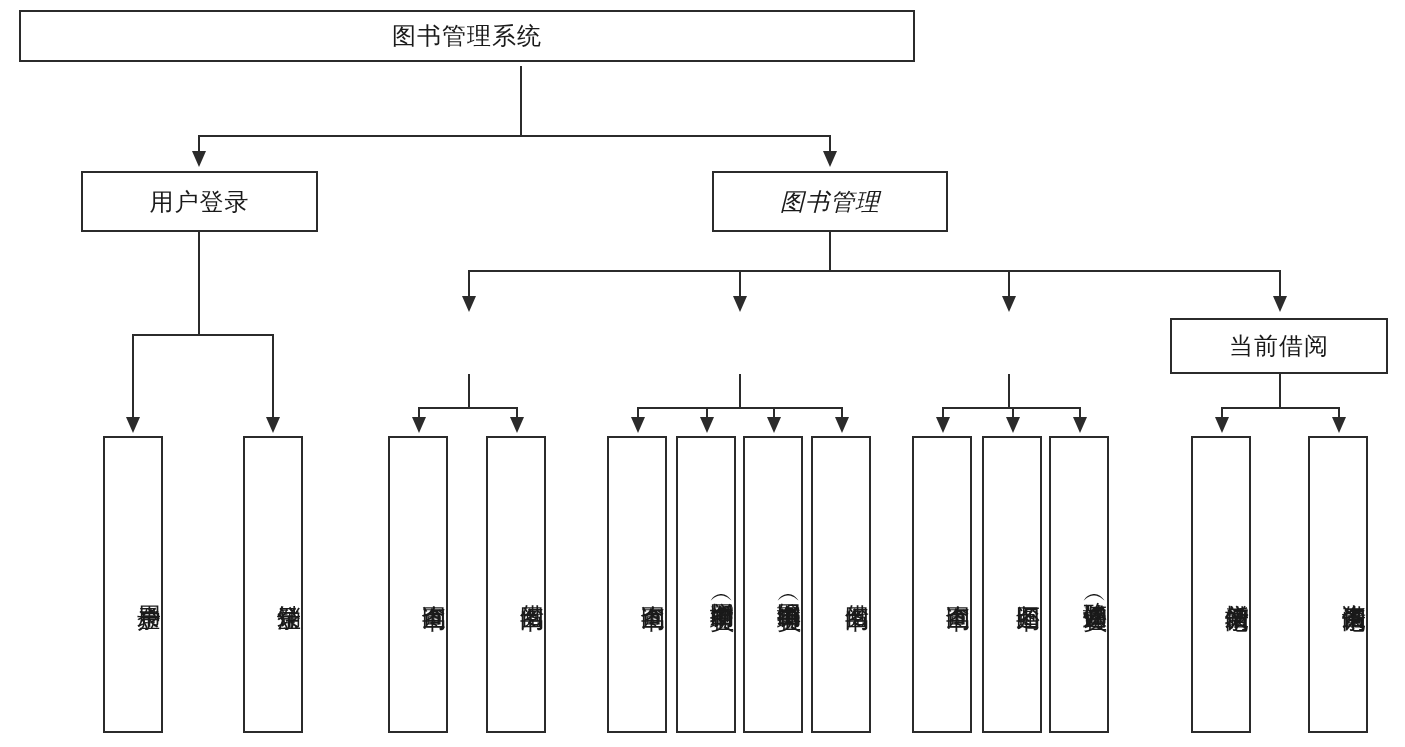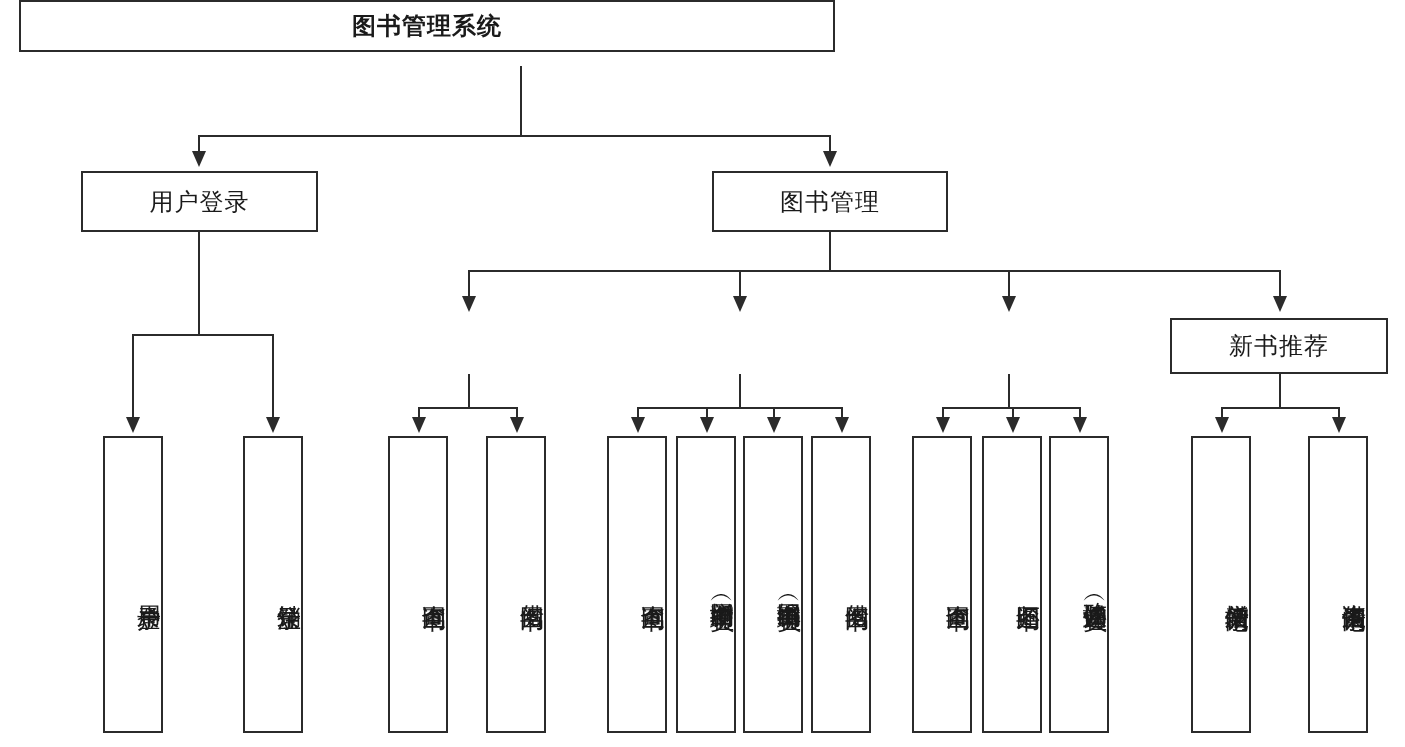--- a/index.html
+++ b/index.html
@@ -71,37 +71,37 @@
     color: #b9b9b9;
     white-space: nowrap;
     letter-spacing: 0.5px;
   }
 </style>
 </head>
 <body>
 
 <div id="canvas">
 
-  <div class="node h" style="left:19px; top:0; width:816px; height:52px;font-weight:bold;">
+  <div class="node h" style="left:19px; top:10px; width:896px; height:52px;">
     <span>图书管理系统</span>
   </div>
 
   <div class="lineV" style="left:520px; top:66px; height:70px;"></div>
 
   <div class="lineH" style="left:199px; top:135px; width:632px;"></div>
 
   <div class="lineV" style="left:198px; top:135px; height:19px;"></div>
   <div class="arrow" style="left:192px; top:151px;"></div>
   <div class="lineV" style="left:829px; top:135px; height:19px;"></div>
   <div class="arrow" style="left:823px; top:151px;"></div>
 
   <div class="node h" style="left:81px; top:171px; width:237px; height:61px;">
     <span>用户登录</span>
   </div>
-  <div class="node h" style="left:712px; top:171px; width:236px; height:61px;">
+  <div class="node h" style="left:712px; top:171px; width:236px; height:61px;font-style:italic;">
     <span>图书管理</span>
   </div>
 
   <div class="lineV" style="left:198px; top:232px; height:103px;"></div>
   <div class="lineH" style="left:133px; top:334px; width:141px;"></div>
   <div class="lineV" style="left:132px; top:334px; height:84px;"></div>
   <div class="arrow" style="left:126px; top:417px;"></div>
   <div class="lineV" style="left:272px; top:334px; height:84px;"></div>
   <div class="arrow" style="left:266px; top:417px;"></div>
 
@@ -110,21 +110,21 @@
   <div class="lineV" style="left:468px; top:270px; height:27px;"></div>
   <div class="arrow" style="left:462px; top:296px;"></div>
   <div class="lineV" style="left:739px; top:270px; height:27px;"></div>
   <div class="arrow" style="left:733px; top:296px;"></div>
   <div class="lineV" style="left:1008px; top:270px; height:27px;"></div>
   <div class="arrow" style="left:1002px; top:296px;"></div>
   <div class="lineV" style="left:1279px; top:270px; height:27px;"></div>
   <div class="arrow" style="left:1273px; top:296px;"></div>
 
   <div class="node h" style="left:1170px; top:318px; width:218px; height:56px;">
-    <span>新书推荐</span>
+    <span>当前借阅</span>
   </div>
 
   <div class="lineV" style="left:468px; top:374px; height:34px;"></div>
   <div class="lineH" style="left:419px; top:407px; width:99px;"></div>
   <div class="lineV" style="left:418px; top:407px; height:11px;"></div>
   <div class="arrow" style="left:412px; top:417px;"></div>
   <div class="lineV" style="left:516px; top:407px; height:11px;"></div>
   <div class="arrow" style="left:510px; top:417px;"></div>
 
   <div class="lineV" style="left:739px; top:374px; height:34px;"></div>

